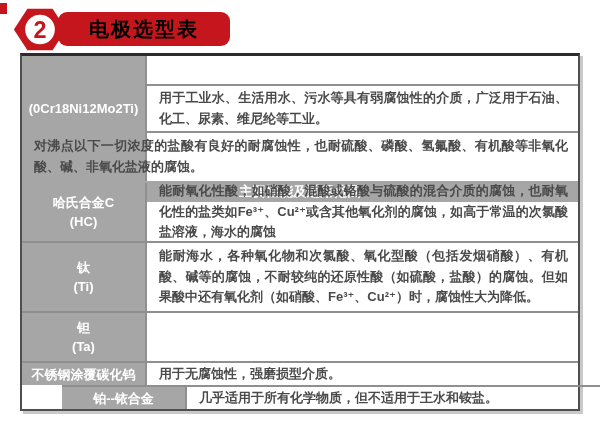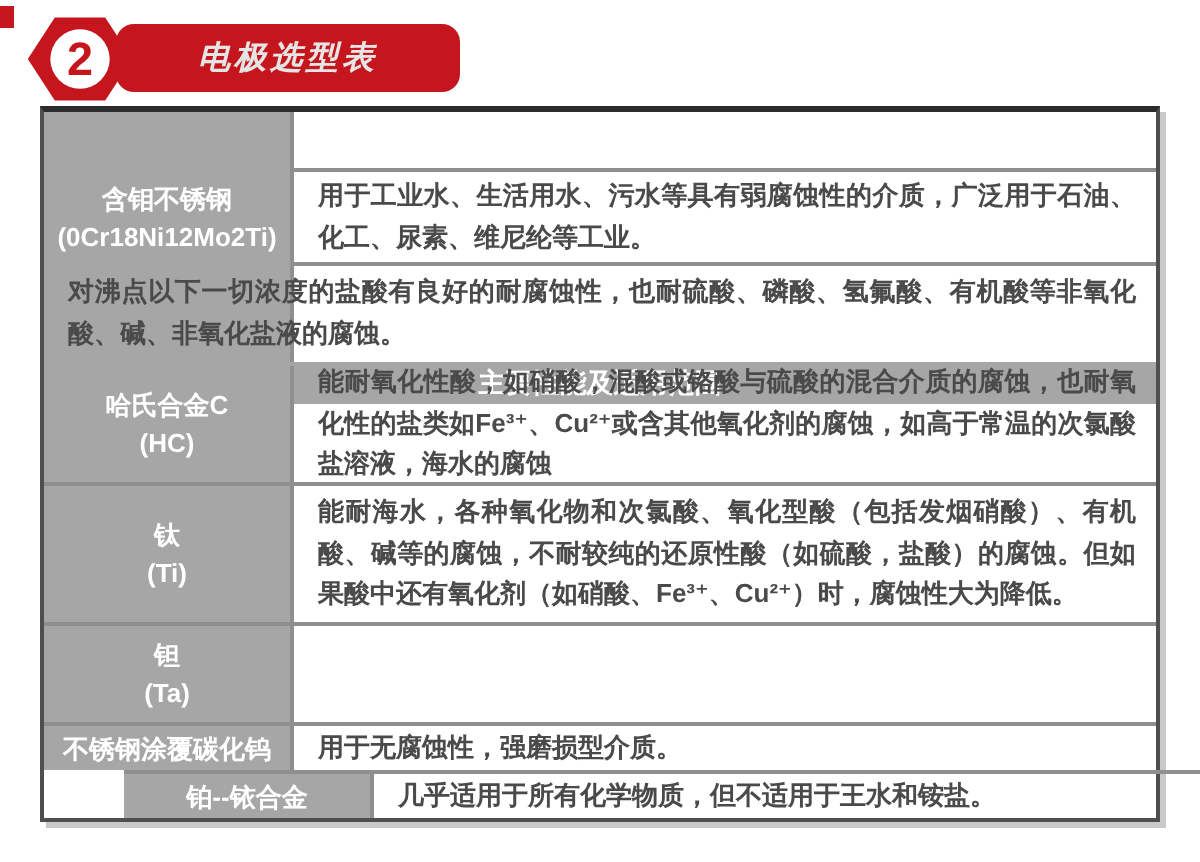--- a/index.html
+++ b/index.html
@@ -8,21 +8,21 @@
 
   .canvas { position: absolute; inset: 0; width: 600px; height: 431px; background: #fff; }
 
   
   .corner-square { position: absolute; left: 0; top: 3px; width: 7px; height: 11px; background: #c5161d; }
   .banner {
     position: absolute; left: 58px; top: 12px; width: 172px; height: 34px;
     background: #c5161d; border-radius: 9px;
     display: flex; align-items: center; justify-content: center;
   }
-  .banner span { color: #e5e5e5; font-size: 16px; font-weight: bold; letter-spacing: 2px; font-style: italic; }
+  .banner span { color: #000000; font-size: 20px; font-weight: bold; letter-spacing: 2px; }
   .hex-badge { position: absolute; left: 13px; top: 6px; width: 54px; height: 47px; z-index: 2; }
   .hex-badge text { font-family: "Liberation Sans", "DejaVu Sans", sans-serif; }
 
   
   .etable {
     position: absolute; left: 20px; top: 53px; width: 560px;
     border: 2px solid #4f4f4f; border-top: 3px solid #2b2b2b;
     background: #fff;
     box-shadow: 3px 3px 0 #c9c9c9;
   }
@@ -77,21 +77,20 @@
 
   <div class="etable">
 
     <div class="trow h-hdr">
       <div class="cell-l">电极材料</div>
       <div class="cell-r hdr">主要性能及适用范围</div>
     </div>
 
     <div class="trow h-r1">
       <div class="cell-l">
-        <div>含钼不锈钢</div>
         <div class="code-line">(0Cr18Ni12Mo2Ti)</div>
       </div>
       <div class="cell-r">
         <span>用于工业水、生活用水、污水等具有弱腐蚀性的介质，广泛用于石油、化工、尿素、维尼纶等工业。</span>
       </div>
     </div>
 
     <div class="trow h-r2">
       <div class="cell-r">
         <span>对沸点以下一切浓度的盐酸有良好的耐腐蚀性，也耐硫酸、磷酸、氢氟酸、有机酸等非氧化酸、碱、非氧化盐液的腐蚀。</span>

